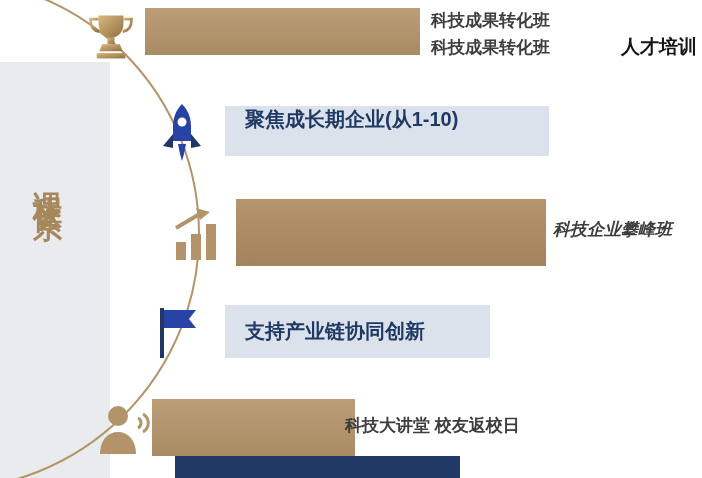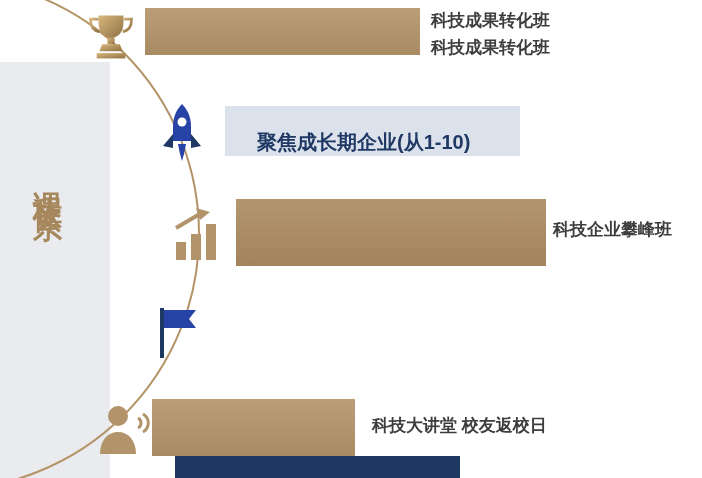--- a/index.html
+++ b/index.html
@@ -42,21 +42,21 @@
     font-size: 29px;
     font-weight: 700;
     letter-spacing: 7px;
     color: #a6885c;
     z-index: 3;
   }
 
   .bar { position: absolute; z-index: 3; }
 
   .bar-tan1  { left: 145px; top: 8px;   width: 275px; height: 47px; background: linear-gradient(180deg,#bb9e78,#a98b63); }
-  .bar-blue2 { left: 225px; top: 106px; width: 295px; height: 50px; background: #dbe2ec; display: flex; align-items: flex-end; padding-left: 32px; box-sizing: border-box; }
+  .bar-blue2 { left: 225px; top: 106px; width: 324px; height: 50px; background: #dbe2ec; display: flex; align-items: flex-start; padding-left: 20px; box-sizing: border-box; }
   .bar-brown3{ left: 236px; top: 199px; width: 310px; height: 67px; background: linear-gradient(180deg,#b3956e,#a2835c); }
   .bar-blue4 { left: 225px; top: 305px; width: 265px; height: 53px; background: #dbe2ec; display: flex; align-items: center; padding-left: 20px; box-sizing: border-box; }
   .bar-tan5  { left: 152px; top: 399px; width: 203px; height: 57px; background: linear-gradient(180deg,#bb9e78,#a98b63); }
   .bar-navy  { left: 175px; top: 456px; width: 285px; height: 30px; background: #1f3864; }
 
   .bar-label {
     font-size: 20px;
     font-weight: 700;
     color: #1f3864;
     white-space: nowrap;
@@ -66,23 +66,23 @@
     position: absolute;
     z-index: 3;
     color: #3d3d3d;
     font-weight: 600;
     white-space: nowrap;
   }
   .s1a { left: 431px; top: 9px;  font-size: 17px; }
   .s1b { left: 431px; top: 36px; font-size: 17px; }
   .s1c { left: 621px; top: 34px; font-size: 19px; font-weight: 700; color: #141414; }
   .s2  { left: 522px; top: 120px; font-size: 18px; }
-  .s3  { left: 553px; top: 218px; font-size: 17px; }
+  .s3  { left: 553px; top: 218px; font-size: 17px; font-style: italic; }
   .s4  { left: 494px; top: 318px; font-size: 17px; }
-  .s5  { left: 372px; top: 414px; font-size: 17px; }
+  .s5  { left: 345px; top: 414px; font-size: 17px; }
 
   .icon { position: absolute; z-index: 4; line-height: 0; }
   .ic1 { left: 84px;  top: 12px; }
   .ic2 { left: 158px; top: 102px; }
   .ic3 { left: 174px; top: 208px; }
   .ic4 { left: 152px; top: 306px; }
   .ic5 { left: 96px;  top: 402px; }
 </style>
 </head>
 <body>
@@ -106,20 +106,21 @@
       <path d="M16 8H7c0 8 4 13 10 14" fill="none" stroke="url(#g1)" stroke-width="3"></path>
       <path d="M44 8h9c0 8-4 13-10 14" fill="none" stroke="url(#g1)" stroke-width="3"></path>
       <rect x="26" y="29" width="8" height="7" fill="url(#g1)"></rect>
       <path d="M20 36h20l3 8H17z" fill="url(#g1)"></path>
       <rect x="14" y="46" width="32" height="6" fill="url(#g1)"></rect>
     </svg>
   </span>
   <div class="bar bar-tan1"></div>
   <div class="side s1a">科技成果转化班</div>
   <div class="side s1b">科技成果转化班</div>
+  <div class="side s1c">人才培训</div>
 
   <span class="icon ic2">
     <svg width="48" height="60" viewBox="0 0 48 60">
       <path d="M24 2c7 7 9 15 9 23v14H15V25c0-8 2-16 9-23z" fill="#2843a6"></path>
       <circle cx="24" cy="20" r="4.5" fill="#ffffff"></circle>
       <path d="M15 32 L5 44 L15 46z" fill="#1f3864"></path>
       <path d="M33 32 L43 44 L33 46z" fill="#1f3864"></path>
       <path d="M20 42h8l-2 10-2 7-2-7z" fill="#2843a6"></path>
     </svg>
   </span>
@@ -138,20 +139,23 @@
   </span>
   <div class="bar bar-brown3"></div>
   <div class="side s3">科技企业攀峰班</div>
 
   <span class="icon ic4">
     <svg width="50" height="54" viewBox="0 0 50 54">
       <rect x="8" y="2" width="4" height="50" fill="#1f3864"></rect>
       <path d="M12 4h32l-7 9 7 9H12z" fill="#2843a6"></path>
     </svg>
   </span>
+  <div class="bar bar-blue4">
+    <span class="bar-label">支持产业链协同创新</span>
+  </div>
 
   <span class="icon ic5">
     <svg width="54" height="58" viewBox="0 0 54 58">
       <circle cx="22" cy="14" r="10" fill="#b2936a"></circle>
       <path d="M4 52c0-14 8-22 18-22s18 8 18 22z" fill="#b2936a"></path>
       <path d="M42 16c4 2 4 8 0 10" stroke="#b2936a" stroke-width="3" fill="none"></path>
       <path d="M47 12c7 4 7 14 0 18" stroke="#b2936a" stroke-width="3" fill="none"></path>
     </svg>
   </span>
   <div class="bar bar-tan5"></div>

